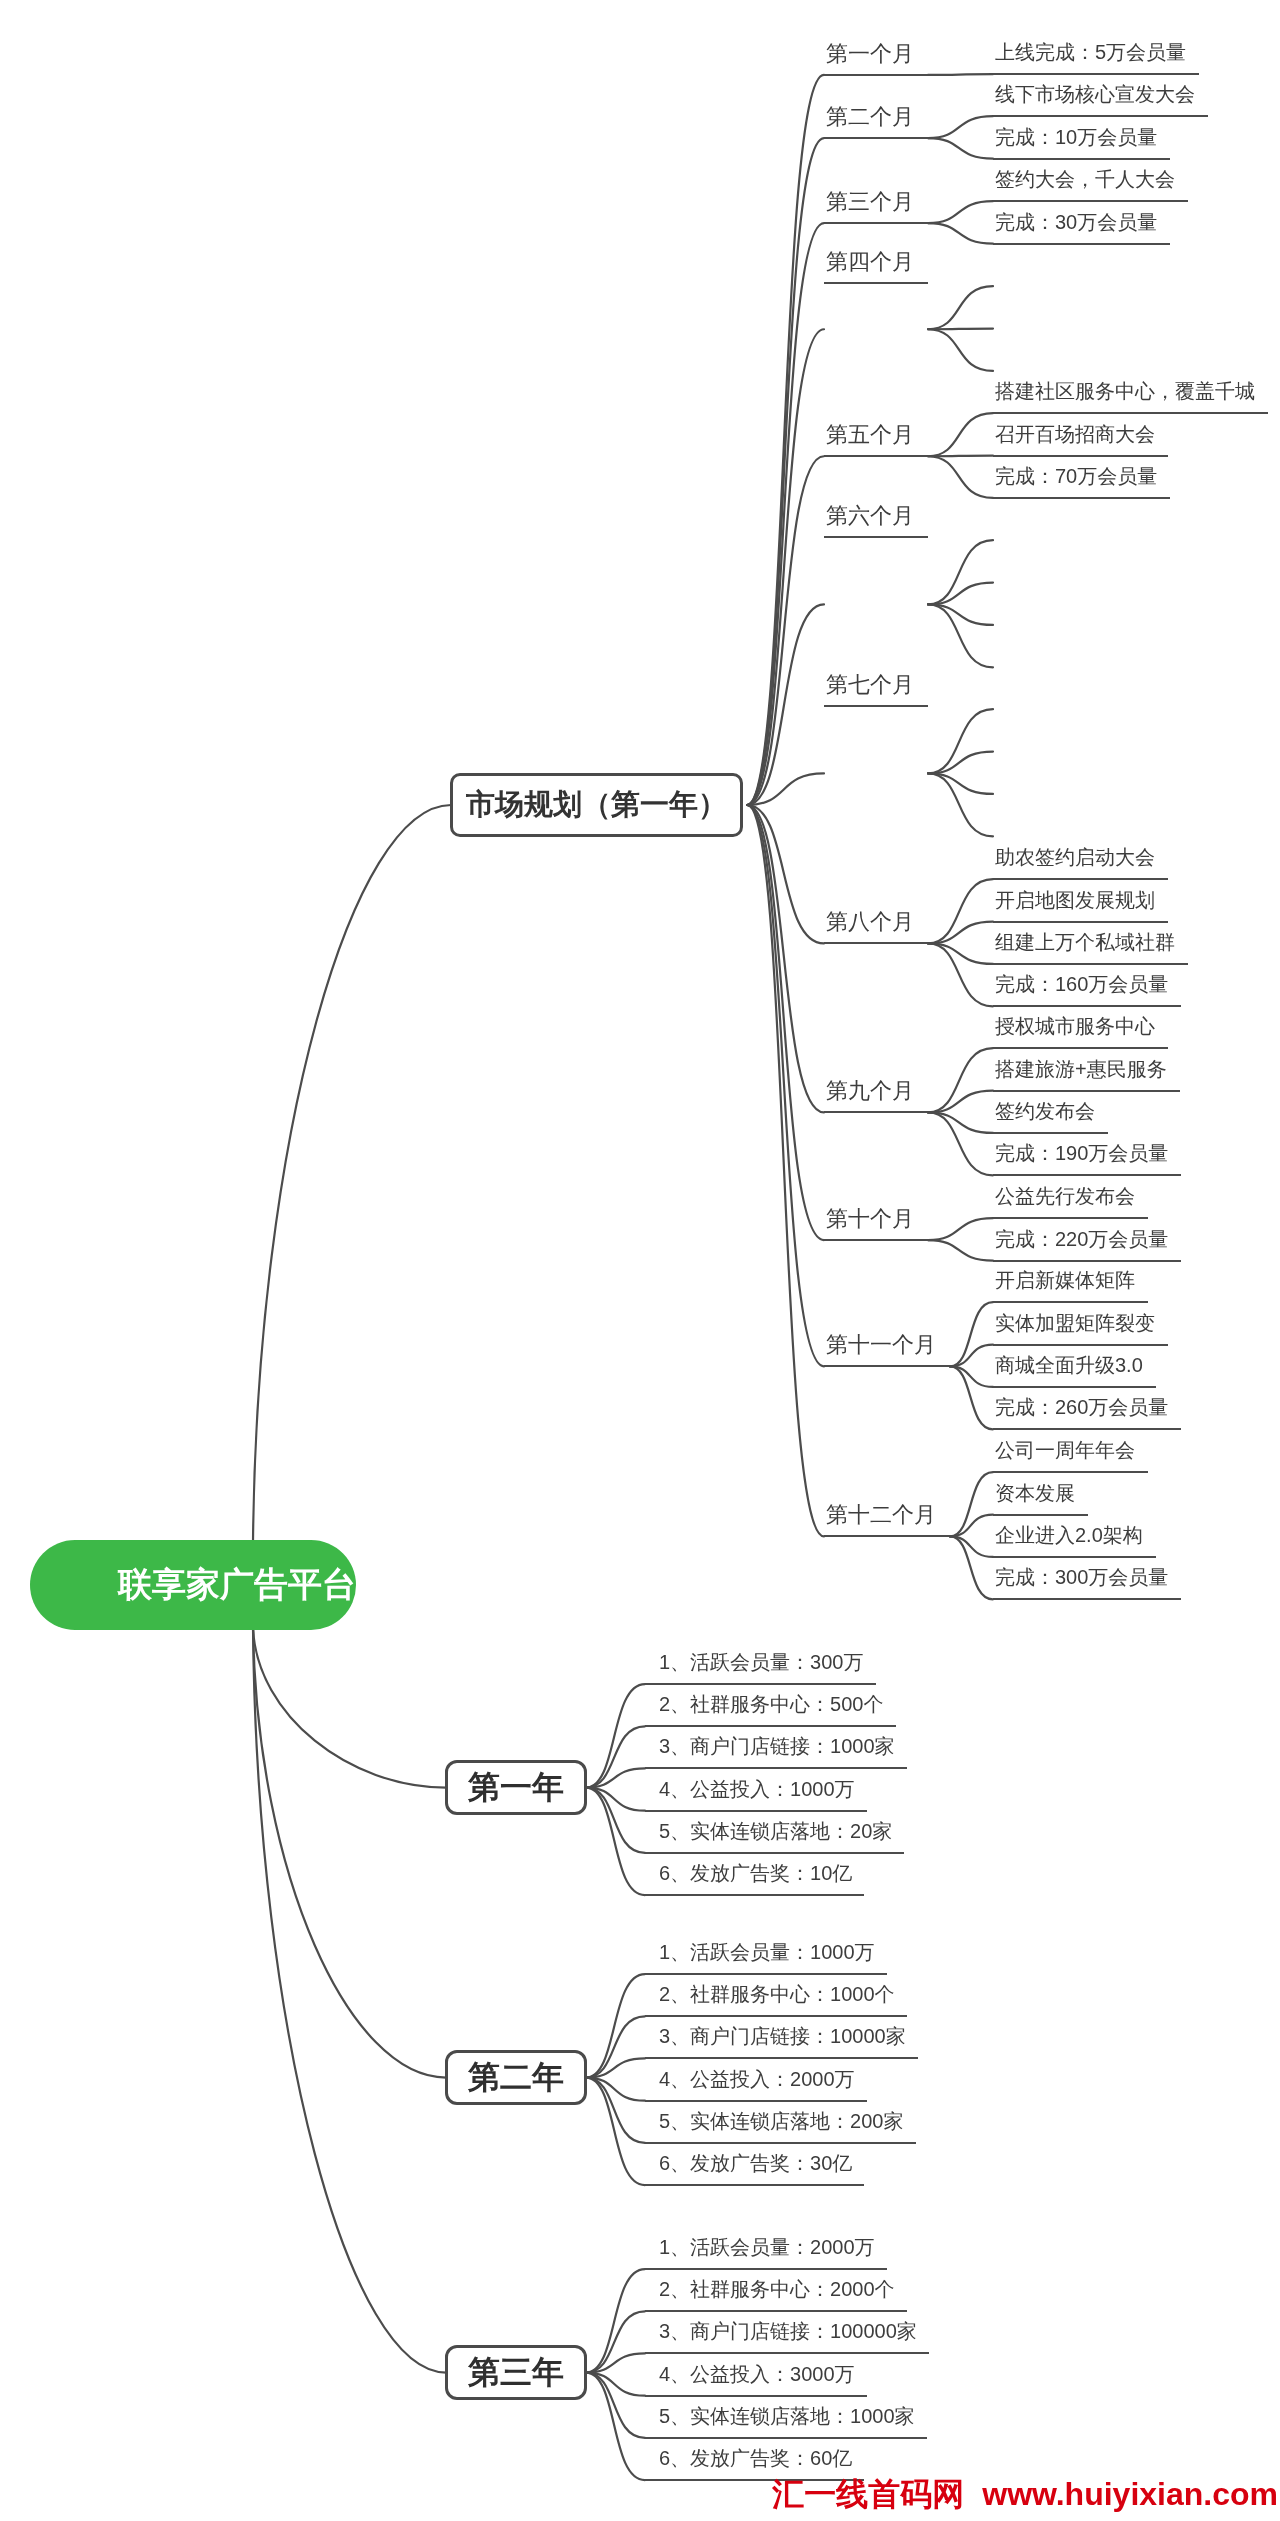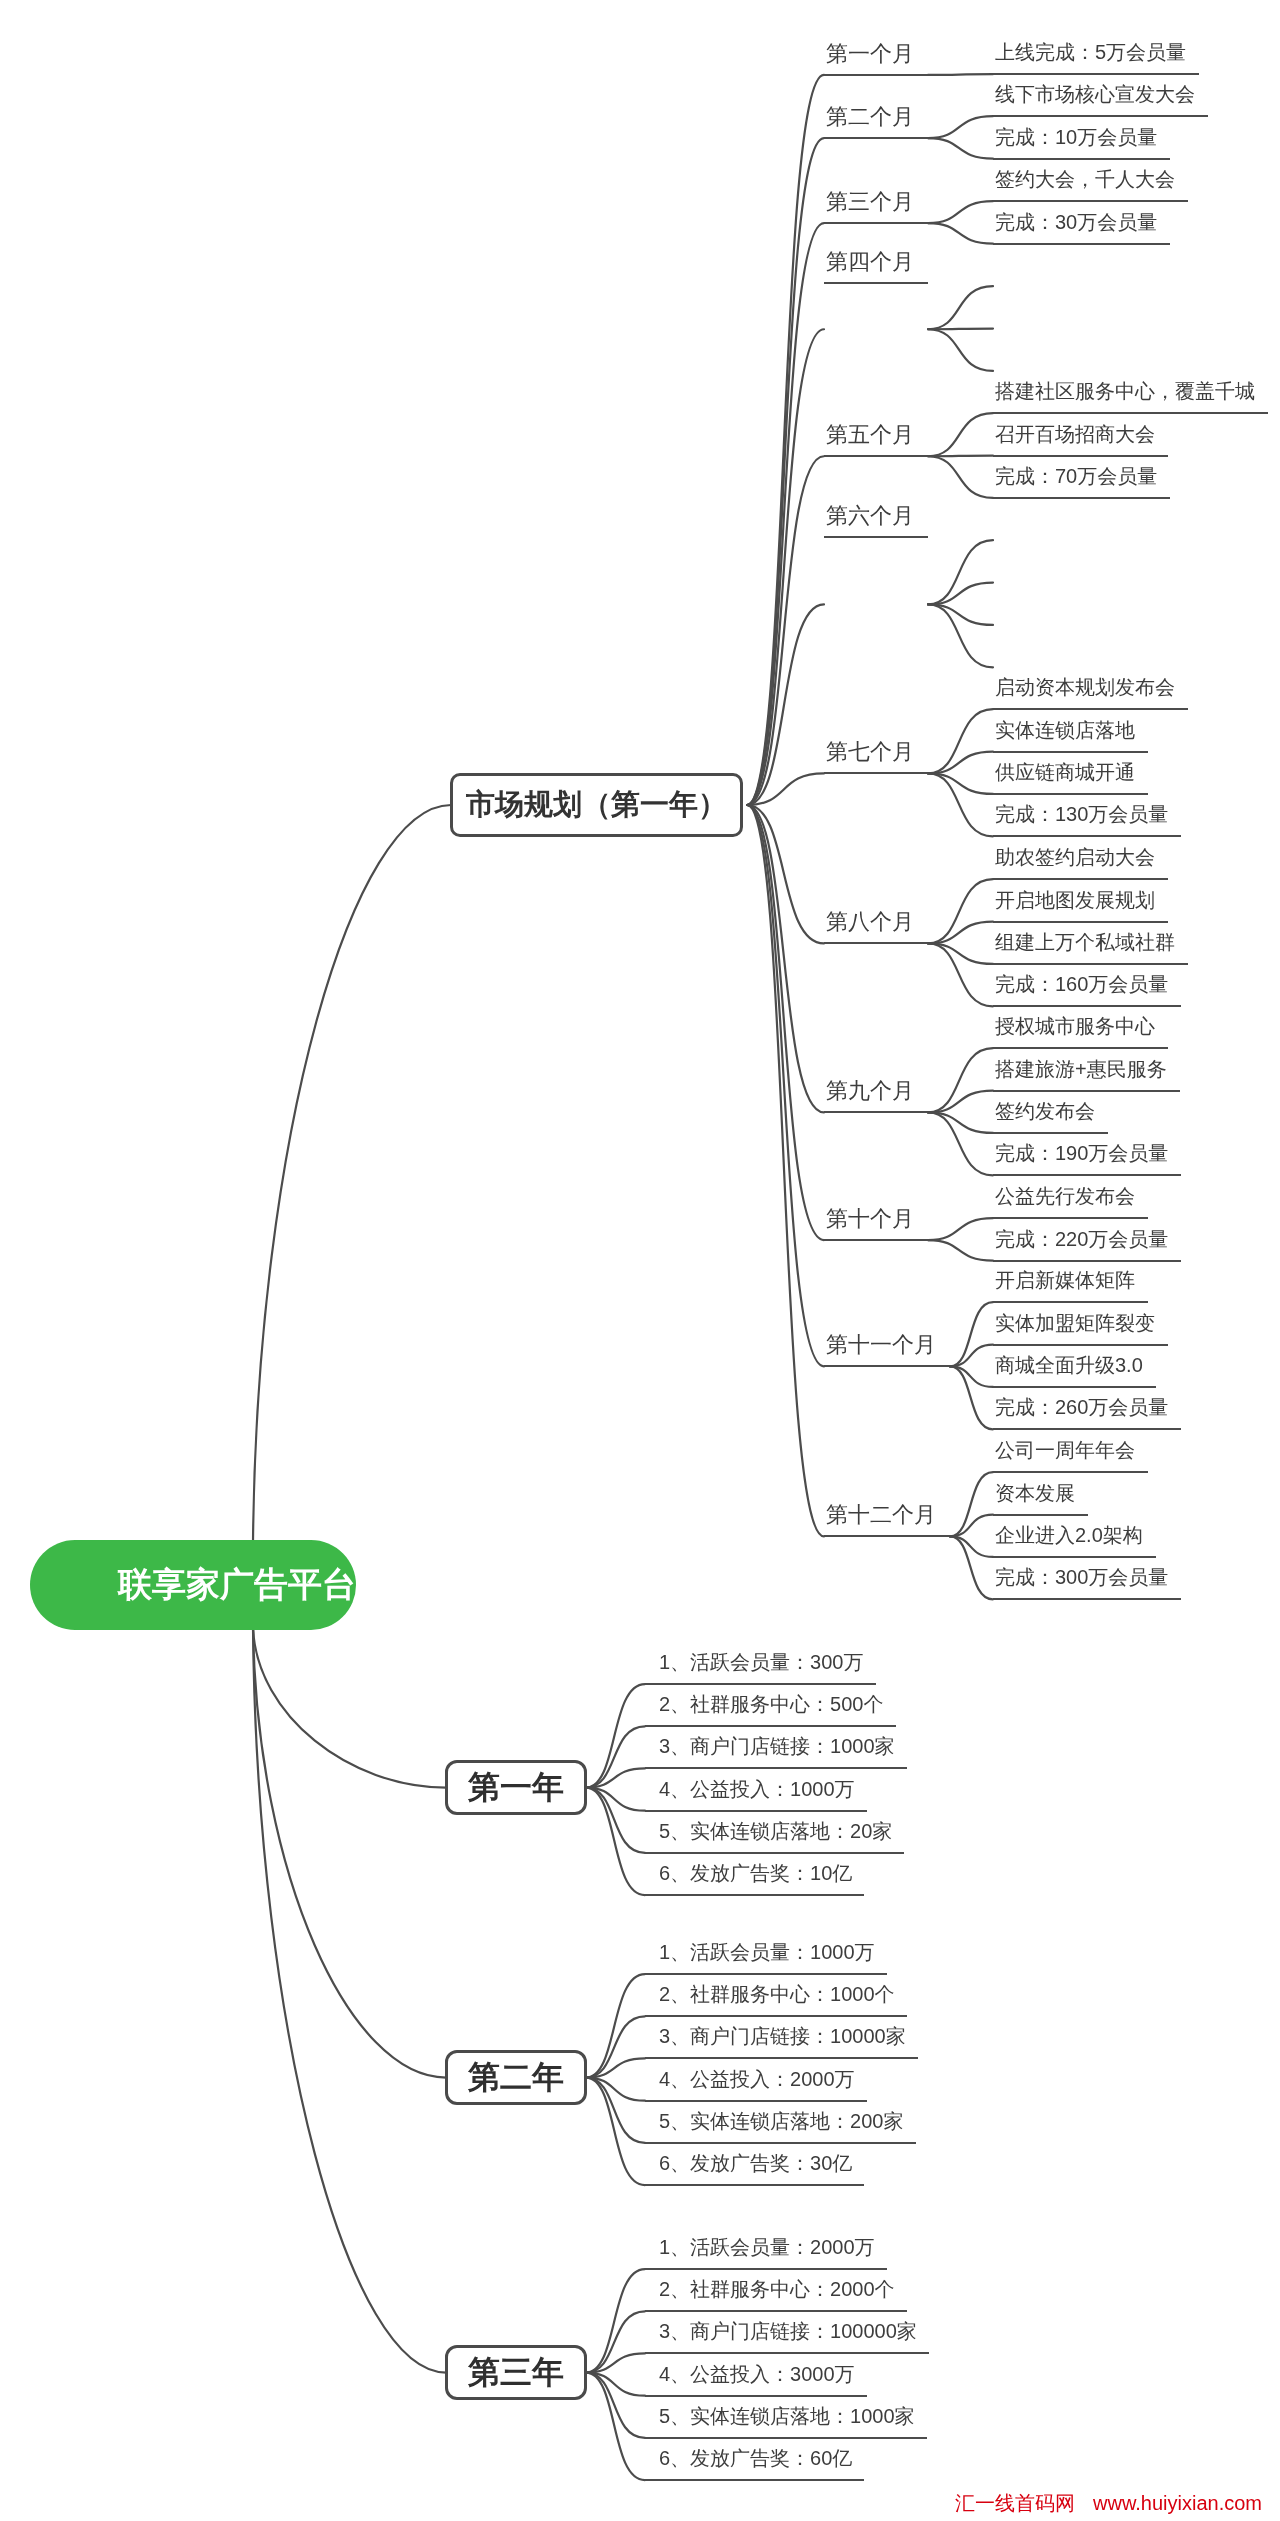--- a/index.html
+++ b/index.html
@@ -25,21 +25,21 @@
   .m-item .node-text{font-size:20px;padding:0 13px 9px 2px}
 
   .year-group{position:absolute;left:445px;display:flex;align-items:center;z-index:1}
   .year-box{width:142px;height:55px;flex:none;background:#ffffff;border:3px solid #4a4a4a;border-radius:12px;
             display:flex;align-items:center;justify-content:center;position:relative;top:14px;z-index:2}
   .year-box .year-text{font-size:32px;font-weight:bold;color:#2f2f2f}
   .y-items{display:flex;flex-direction:column;margin-left:58px}
   .y-item{height:42.2px;display:flex;align-items:center}
   .y-item .node-text{font-size:20px;padding:0 12px 9px 14px}
 
-  #watermark{position:absolute;right:18px;bottom:4px;z-index:2;font-weight:normal;font-size:20px;color:#d7000f}
+  #watermark{position:absolute;right:2px;bottom:4px;z-index:2;font-weight:bold;font-size:32px;color:#d7000f}
   #watermark .wm-url{margin-left:18px}
 </style>
 </head>
 <body>
 
 <svg id="connector-svg" width="1280" height="2521" viewBox="0 0 1280 2521">
     <path d="M 747 805 C 789.35 805, 777.8 74.84375, 824 74.84375" fill="none" stroke="#4c4c4c" stroke-width="2.2" stroke-linecap="round"></path>
     <path d="M 928 74.84375 C 963.75 74.84375, 954 74.1875, 993 74.1875" fill="none" stroke="#4c4c4c" stroke-width="2.2" stroke-linecap="round"></path>
     <path d="M 747 805 C 789.35 805, 777.8 138.03125, 824 138.03125" fill="none" stroke="#4c4c4c" stroke-width="2.2" stroke-linecap="round"></path>
     <path d="M 928 138.03125 C 963.75 138.03125, 954 116.1875, 993 116.1875" fill="none" stroke="#4c4c4c" stroke-width="2.2" stroke-linecap="round"></path>
@@ -171,34 +171,20 @@
       </div>
   </div>
 </div>
 
 <div class="month-group" style="top:503px">
   <div class="month-label"><span class="node-text">第六个月</span></div>
 </div>
 
 <div class="month-group" style="top:672px">
   <div class="month-label"><span class="node-text">第七个月</span></div>
-  <div class="m-items">
-    <div class="m-item">
-        <span class="node-text">启动资本规划发布会</span>
-      </div>
-    <div class="m-item">
-        <span class="node-text">实体连锁店落地</span>
-      </div>
-    <div class="m-item">
-        <span class="node-text">供应链商城开通</span>
-      </div>
-    <div class="m-item">
-        <span class="node-text">完成：130万会员量</span>
-      </div>
-  </div>
 </div>
 
 <div class="month-group" style="top:842px">
   <div class="month-label"><span class="node-text">第八个月</span></div>
   <div class="m-items">
     <div class="m-item">
         <span class="node-text">助农签约启动大会</span>
       </div>
     <div class="m-item">
         <span class="node-text">开启地图发展规划</span>

